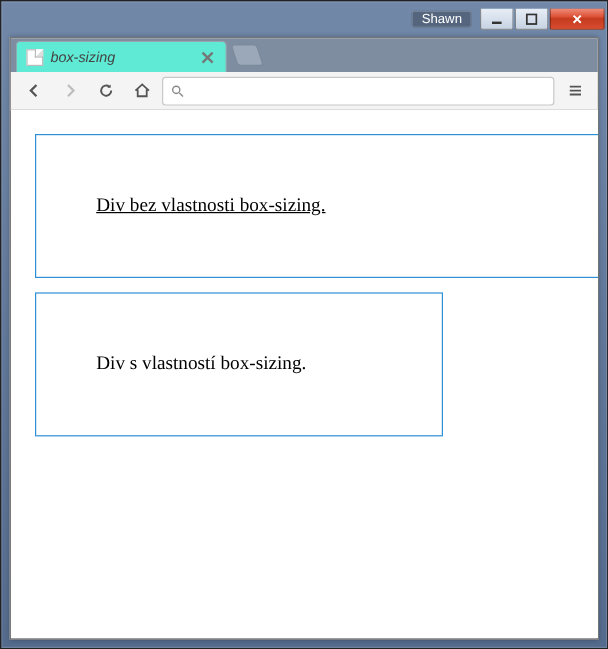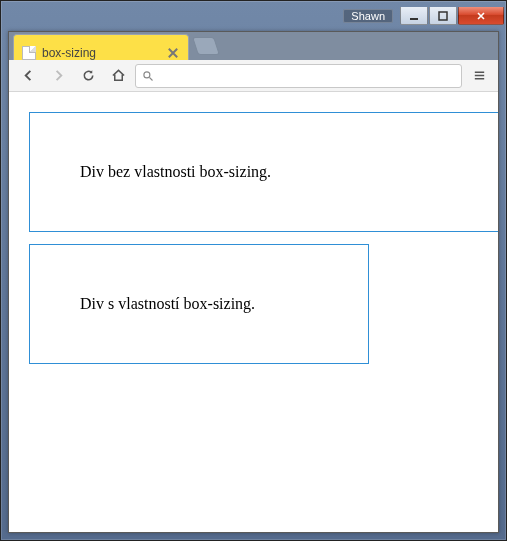--- a/index.html
+++ b/index.html
@@ -45,27 +45,28 @@
   }
 
   
   .tabstrip {
     height: 28px; background: #7f8da0;
     display: flex; align-items: flex-end; padding-left: 4px;
     position: relative;
   }
   .tab {
     height: 26px; min-width: 176px;
-    background: #fde047;
+    background: #5eead4;
     border: 1px solid #9aa3ae; border-bottom: none;
     border-radius: 4px 4px 0 0;
-    display: flex; align-items: flex-end;
+    display: flex; align-items: center;
     font-size: 12px; color: #444;
     padding: 0 8px; gap: 6px;
     position: relative;
+    font-style: italic;
   }
   .tab .favicon {
     width: 14px; height: 14px;
     border: 1px solid #bbb; background: #fff;
     position: relative;
   }
   .tab .favicon::after {
     content: ""; position: absolute; right: -1px; top: -1px;
     width: 6px; height: 6px; border-left: 1px solid #bbb; border-bottom: 1px solid #bbb;
     background: linear-gradient(135deg, #fff 49%, #ddd 50%);
@@ -114,21 +115,21 @@
     font-family: "Times New Roman", Times, serif;
     font-size: 16px; color: #000;
     padding: 8px;
   }
   .box {
     border: 1px solid #2f8fd6;
     padding: 50px;
     margin: 12px;
     width: 300px;
   }
-  .box1 { width: 473px; }
+  .box1 { width: 473px; text-decoration: underline; }
   .box2 { width: 340px; }
 </style>
 </head>
 <body>
 
 <div class="win-frame">
 
   <div class="titlebar">
     <div class="user-badge">Shawn</div>
     <div class="win-btn">

